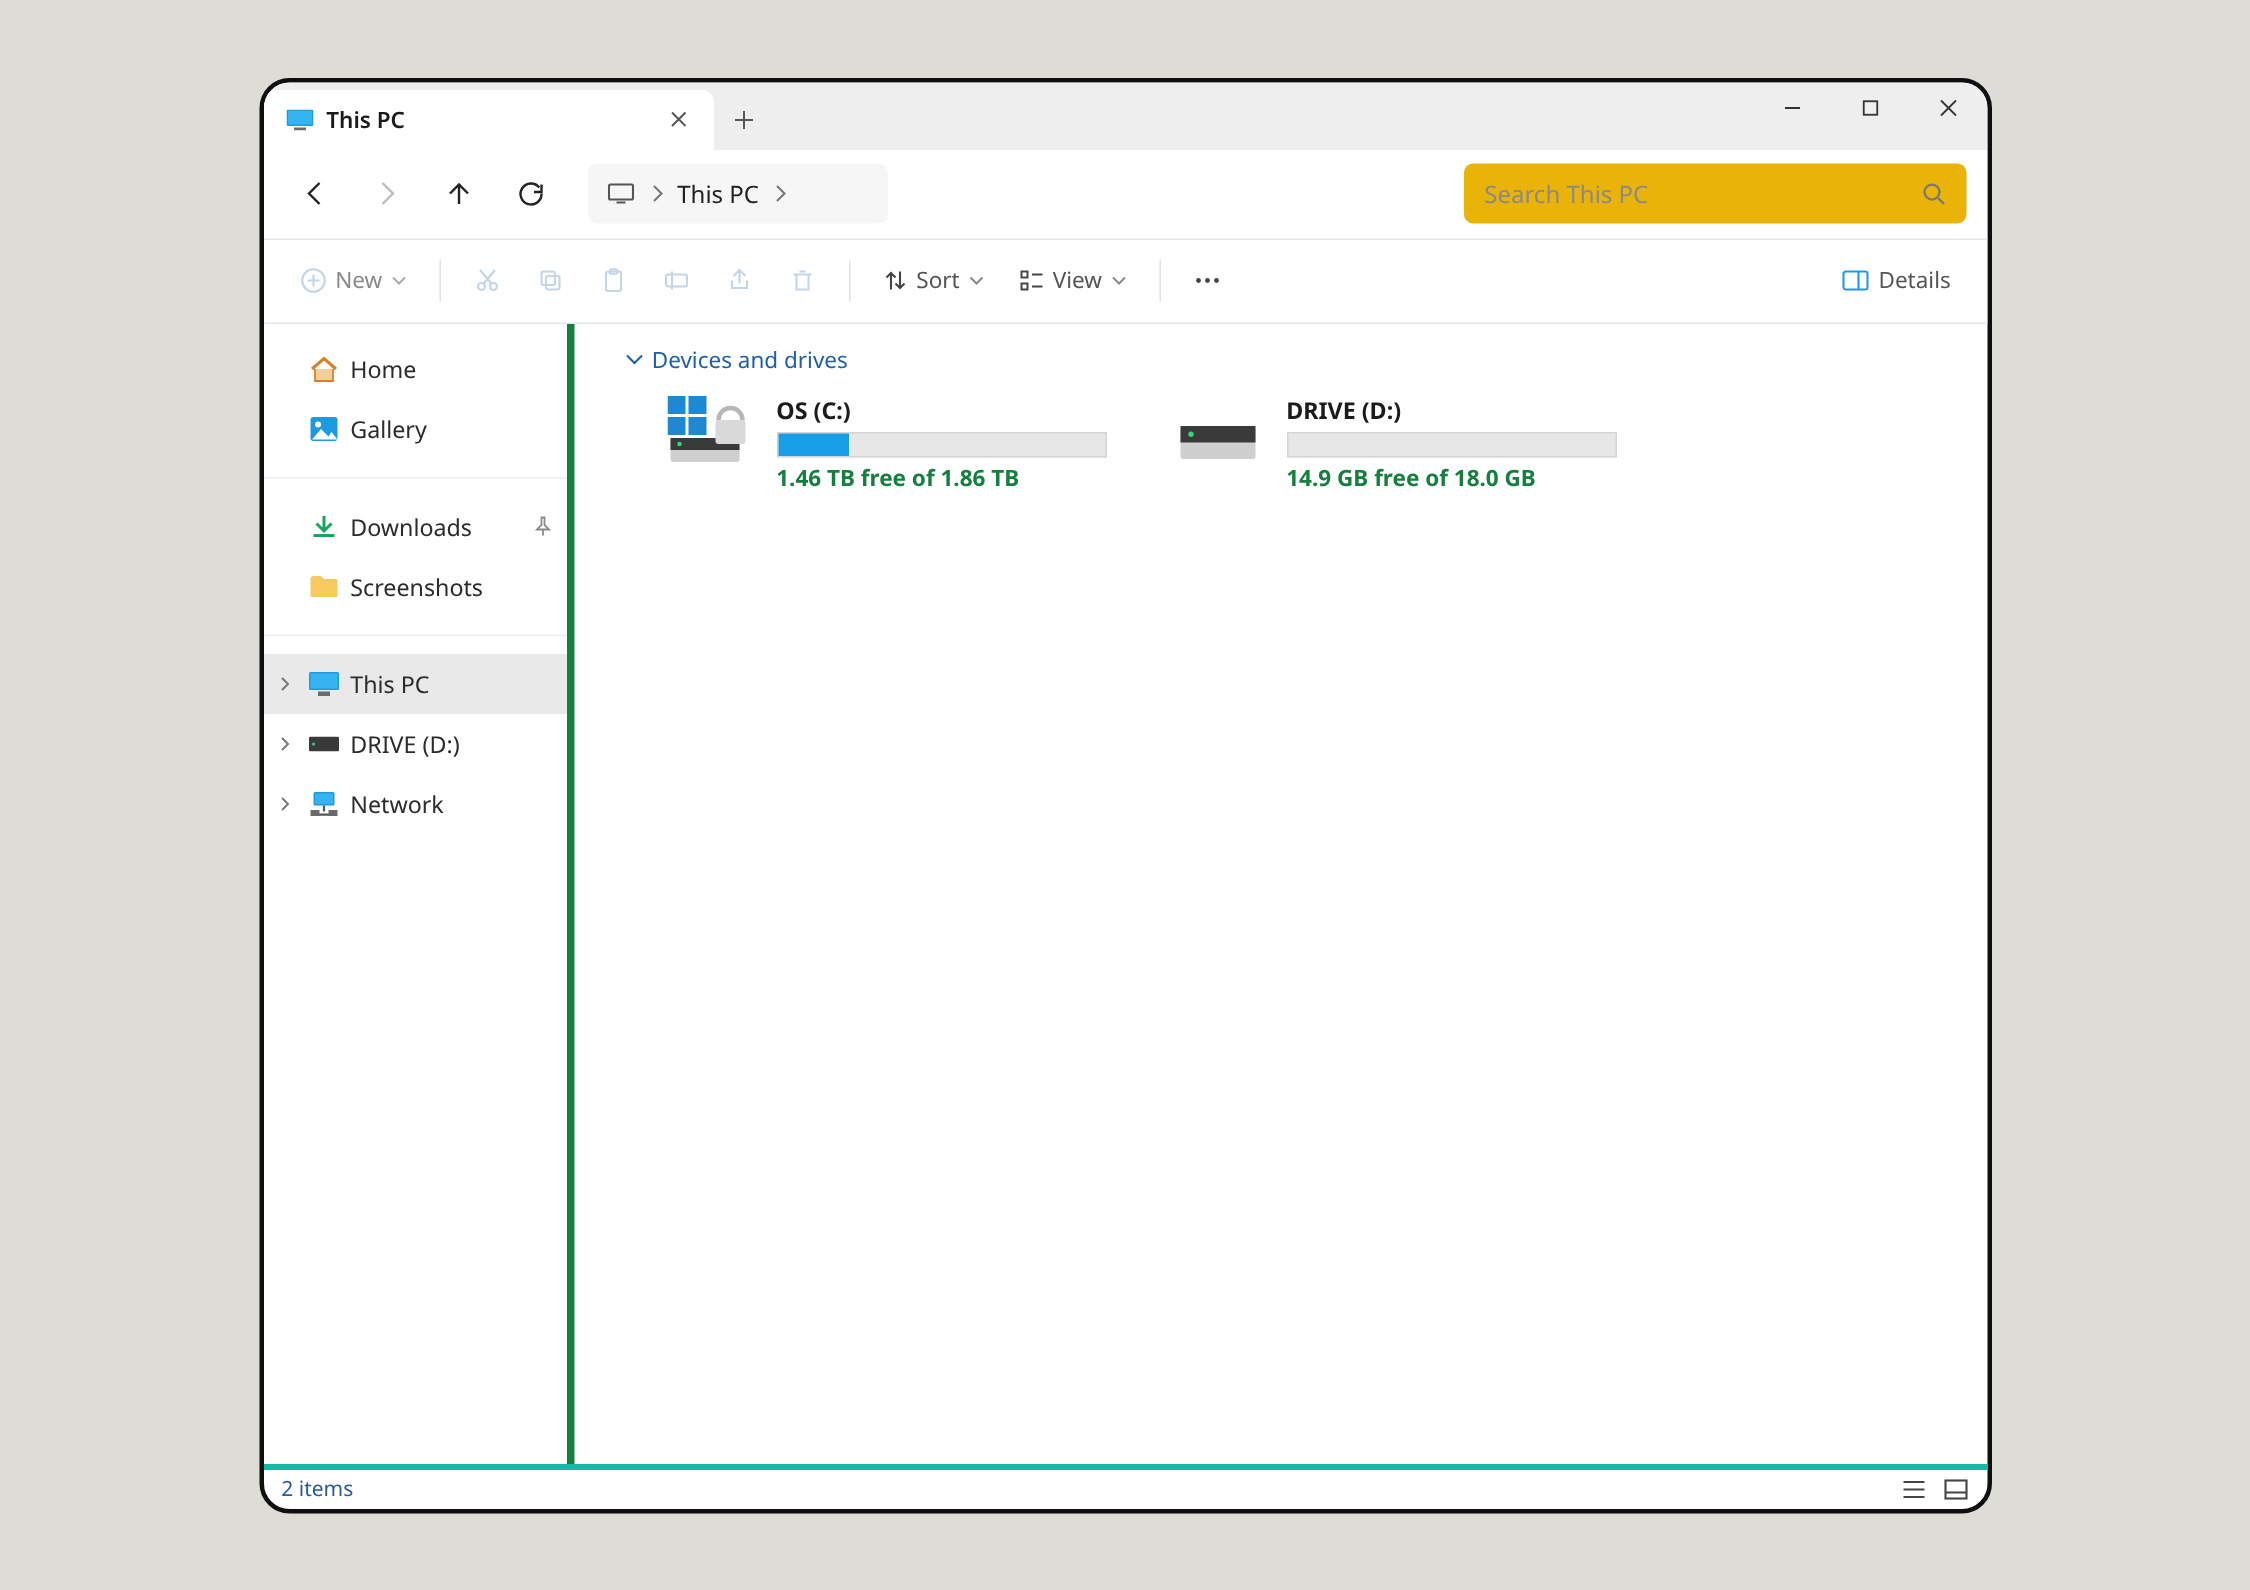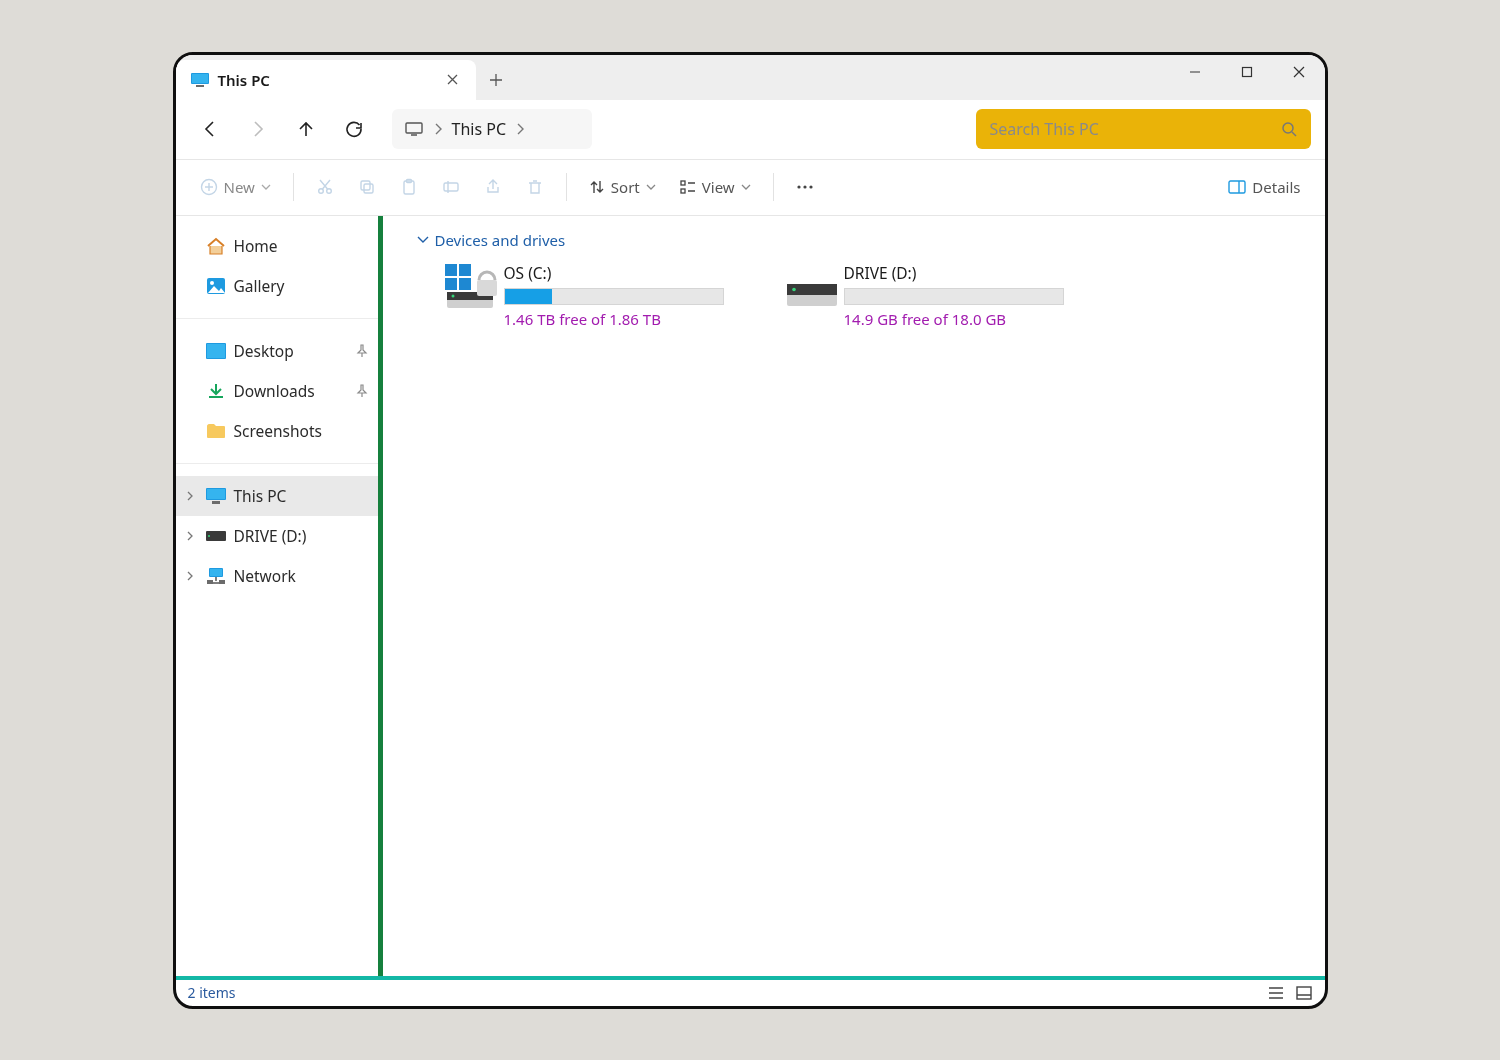--- a/index.html
+++ b/index.html
@@ -44,27 +44,27 @@
 .sitem { height: 40px; display: flex; align-items: center; padding: 0 10px 0 6px; gap: 8px; cursor: pointer; font-size: 15.5px; color: #2b2b2b; position: relative; }
 .sitem.selected { background: #e9e9e9; }
 .sitem .expander { width: 16px; display: flex; align-items: center; justify-content: center; color: #7a7a7a; font-size: 12px; }
 .sitem .pin { margin-left: auto; color: #8a8a8a; }
 .sicon { width: 20px; height: 20px; display: flex; align-items: center; justify-content: center; }
 
 
 .main { flex: 1; padding: 14px 34px; overflow: auto; }
 .section-head { display: flex; align-items: center; gap: 6px; color: #1f5fa8; font-size: 15px; cursor: pointer; margin-bottom: 12px; }
 .drives { display: flex; gap: 40px; flex-wrap: wrap; padding-left: 28px; }
-.drive { display: flex; gap: 4px; width: 300px; cursor: pointer; }
+.drive { display: flex; gap: 18px; width: 300px; cursor: pointer; font-weight: bold; }
 .drive-icon { width: 55px; height: 50px; display: flex; align-items: center; justify-content: center; position: relative; }
 .drive-info { flex: 1; display: flex; flex-direction: column; gap: 4px; }
 .drive-name { font-size: 15.5px; color: #1b1b1b; }
 .bar { width: 220px; height: 17px; background: #e7e7e7; border: 1px solid #d5d5d5; position: relative; }
 .bar .fill { position: absolute; left: 0; top: 0; bottom: 0; background: #169fe6; }
-.drive-free { font-size: 15px; color: #a21caf; }
+.drive-free { font-size: 15px; color: #15803d; }
 
 
 .statusbar { height: 30px; border-top: 4px solid #14b8a6; display: flex; align-items: center; padding: 0 12px; font-size: 14px; color: #2a5a9e; gap: 10px; }
 .statusbar .right { margin-left: auto; display: flex; gap: 10px; color: #555; }
 .viewtoggle { width: 18px; height: 18px; display:flex; align-items:center; justify-content:center; cursor:pointer; }
 
 svg { display: block; }
 </style>
 </head>
 <body>
@@ -305,35 +305,20 @@
                 <rect x="1" y="1" width="18" height="16" rx="2" fill="#1e9ae0"></rect>
                 <circle cx="6" cy="6" r="2" fill="#fff"></circle>
                 <path d="M2 16 L8 9 L13 14 L15 11 L19 16 Z" fill="#fff"></path>
               </svg>
             </span>
           <span>Gallery</span>
         </div>
       </div>
 
       <div class="sgroup">
-        <div class="sitem">
-          <span class="expander"></span>
-          <span class="sicon">
-              <svg width="20" height="16" viewBox="0 0 20 16">
-                <rect x="0" y="0" width="20" height="16" rx="1" fill="#1e9ae0"></rect>
-                <rect x="1" y="1" width="18" height="14" fill="#35b4ef"></rect>
-              </svg>
-            </span>
-          <span>Desktop</span>
-          <span class="pin">
-              <svg width="12" height="14" viewBox="0 0 12 14">
-                <path d="M5 1 H7 V6 L10 9 H2 L5 6 Z M6 9 V13" fill="none" stroke="#8a8a8a" stroke-width="1.2"></path>
-              </svg>
-            </span>
-        </div>
         <div class="sitem">
           <span class="expander"></span>
           <span class="sicon">
               <svg width="18" height="18" viewBox="0 0 18 18">
                 <path d="M9 2 V11 M4 7 L9 12 L14 7" fill="none" stroke="#16a65c" stroke-width="2"></path>
                 <path d="M2 15 H16" stroke="#16a65c" stroke-width="2"></path>
               </svg>
             </span>
           <span>Downloads</span>
           <span class="pin">

